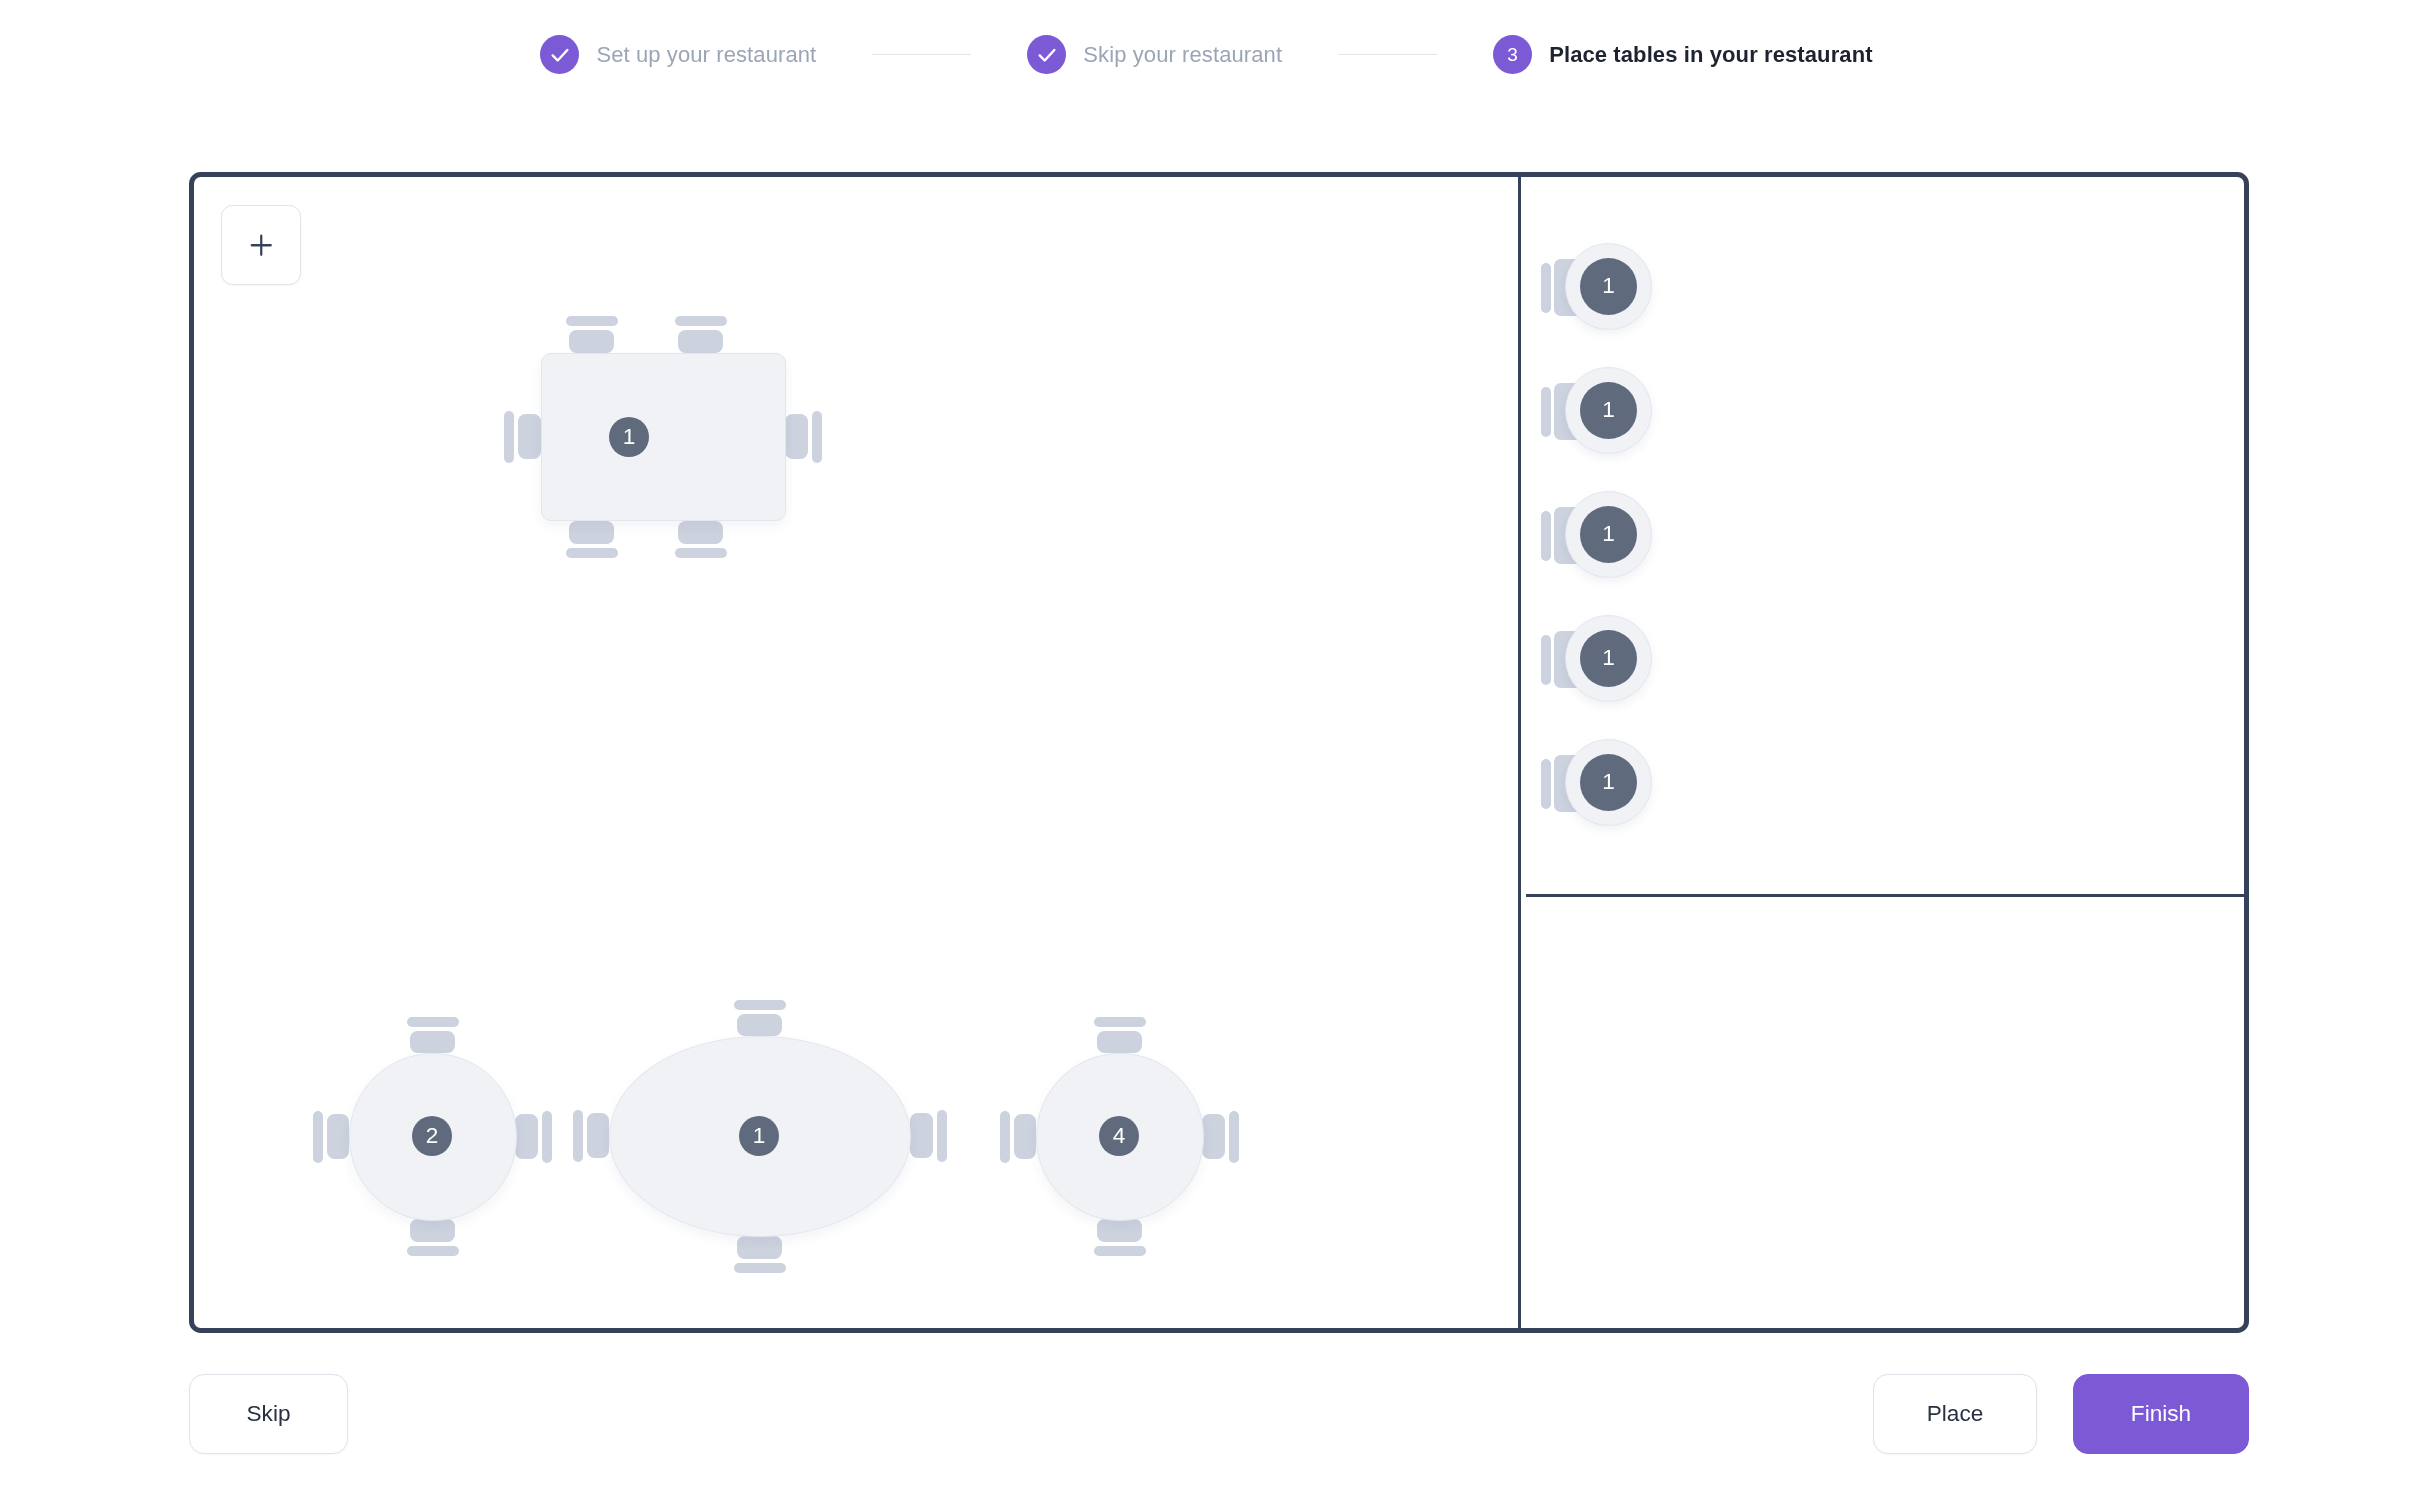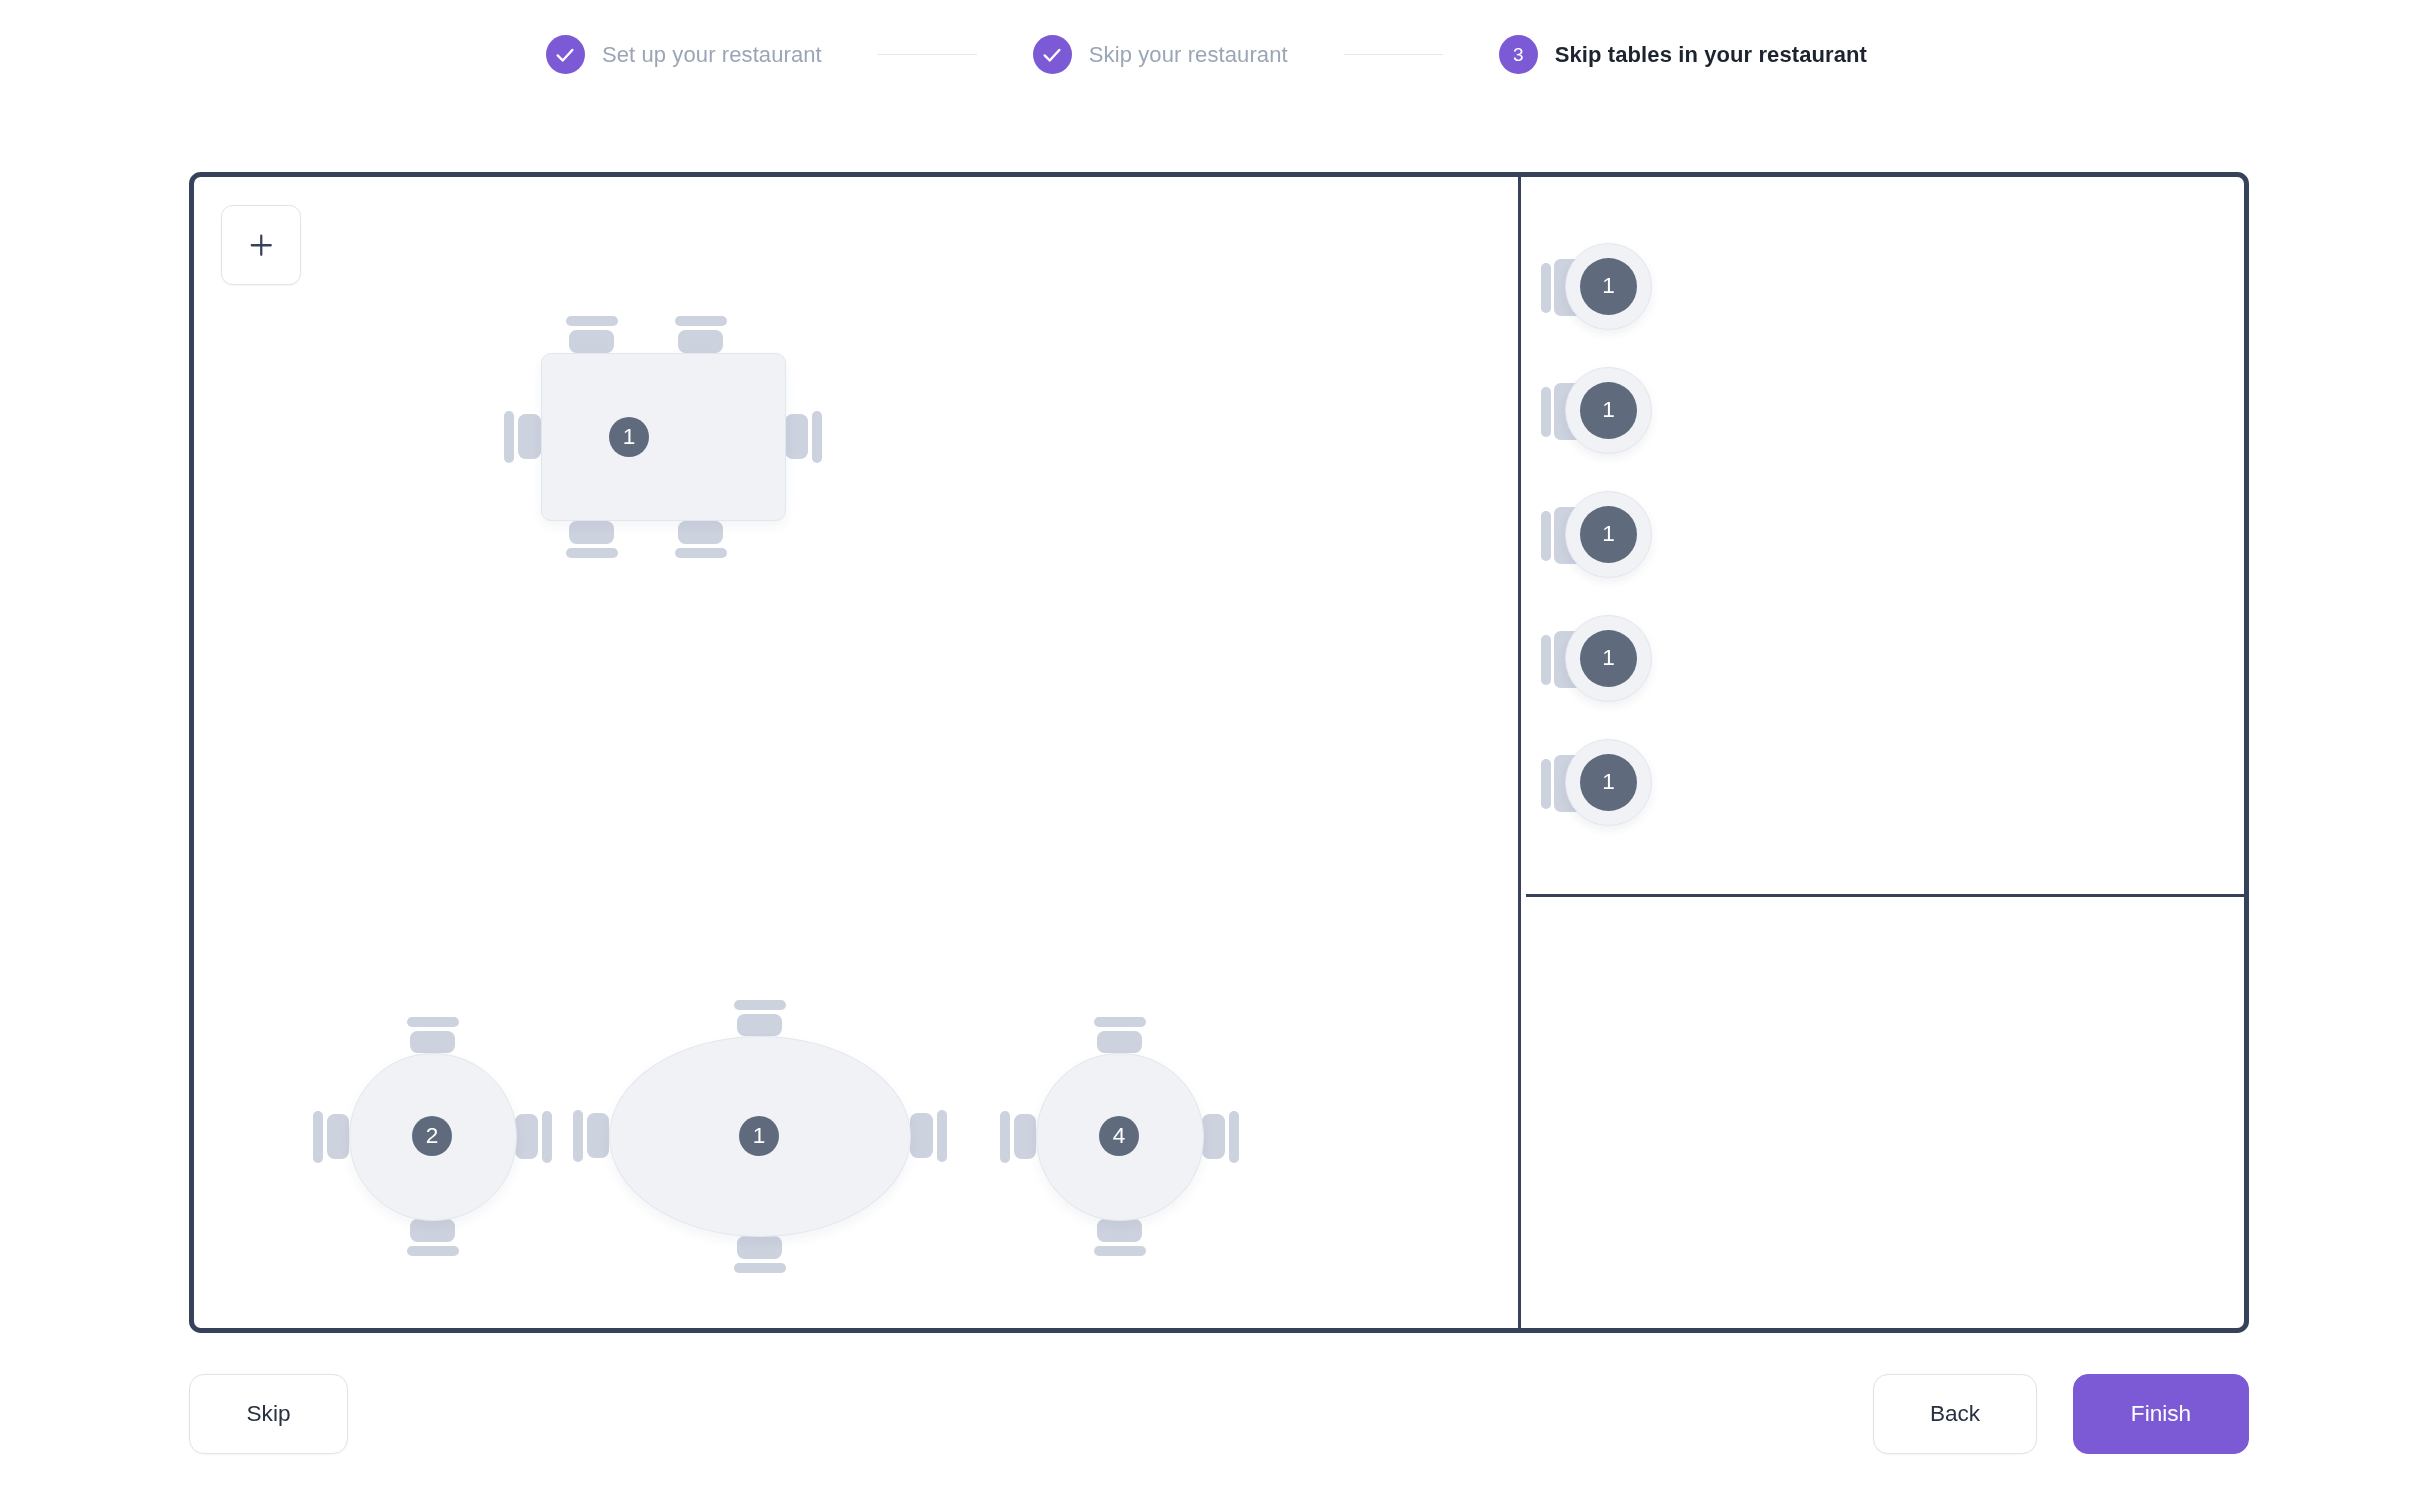--- a/index.html
+++ b/index.html
@@ -204,21 +204,21 @@
     </div>
     <div class="step-label done">Skip your restaurant</div>
   </div>
 
   <div class="step-connector"></div>
 
   <div class="step">
     <div class="step-circle">
       <span class="num">3</span>
     </div>
-    <div class="step-label current">Skip tables in your restaurant</div>
+    <div class="step-label current">Place tables in your restaurant</div>
   </div>
 
 </div>
 
 <div class="canvas-frame">
 
   <div class="add-table-btn">
     <svg class="plus" viewBox="0 0 24 24" fill="none" stroke="#36425a" stroke-width="1.9" stroke-linecap="round">
       <path d="M12 4 L12 20 M4 12 L20 12"></path>
     </svg>
@@ -357,16 +357,16 @@
       <div class="badge">1</div>
     </div>
 
     <div class="panel-divider"></div>
   </div>
 
 </div>
 
 <div class="footer">
   <div class="btn ghost" id="skip-btn">Skip</div>
-  <div class="btn ghost" id="back-btn">Back</div>
+  <div class="btn ghost" id="back-btn">Place</div>
   <div class="btn primary" id="finish-btn">Finish</div>
 </div>
 
 
 </body></html>

